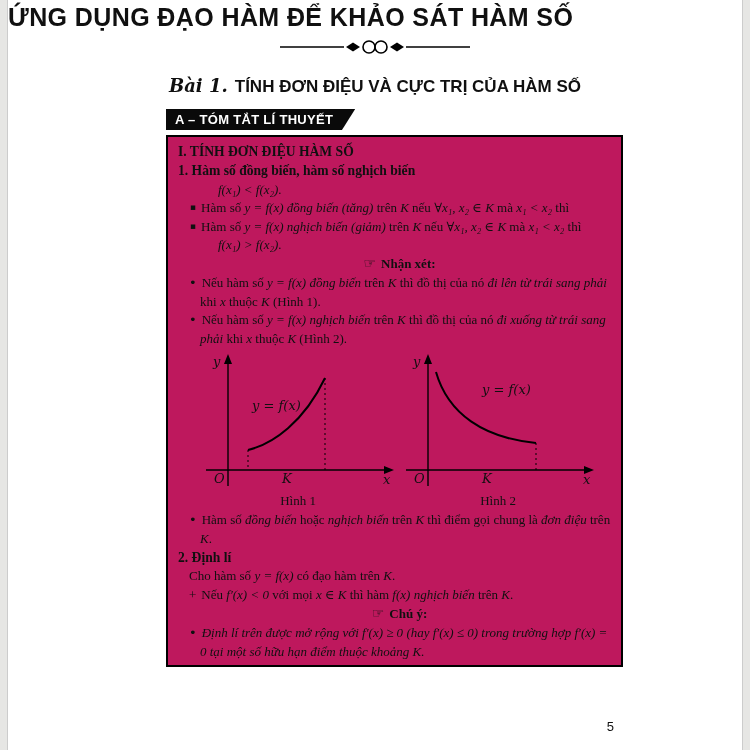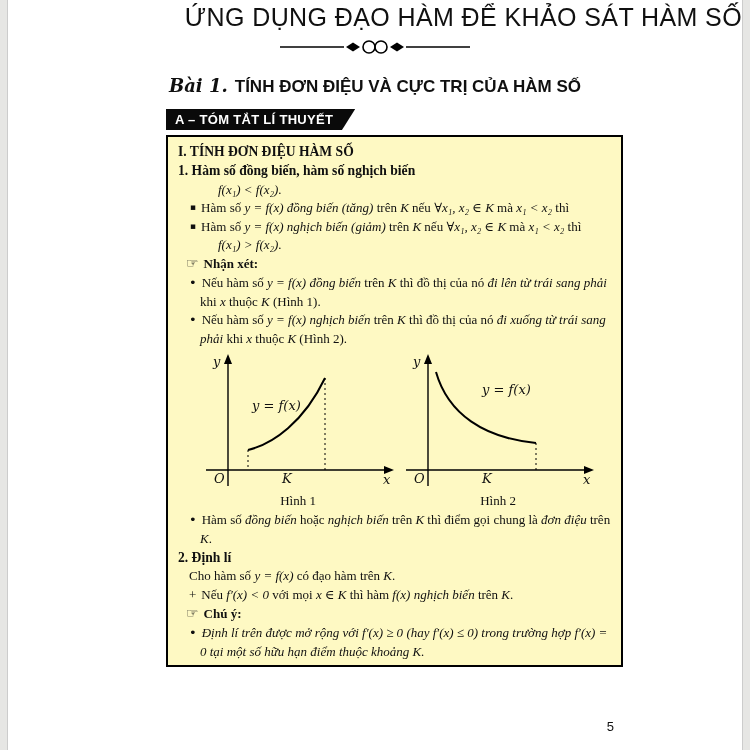--- a/index.html
+++ b/index.html
@@ -11,23 +11,23 @@
   .edge { position:absolute; top:0; bottom:0; width:8px; background:#e6e6e4; z-index:5; }
   .edge.left  { left:0;  border-right:1px solid #cccccc; }
   .edge.right { right:0; border-left:1px solid #cccccc; }
   .page { position:absolute; left:8px; right:8px; top:0; bottom:0; background:#fff; }
 
   .chapter-line { text-align:center; margin-top:12px; }
   .script-word { font-family:"DejaVu Serif",serif; font-style:italic; font-weight:bold; font-size:23px; letter-spacing:1px; }
   .numeral { font-family:"DejaVu Serif",serif; font-weight:bold; font-size:31px; margin-left:6px; }
 
   .chapter-title {
-    text-align:right; margin-top:3px;
+    text-align:left; margin-top:3px;
     font-family:"Liberation Sans","DejaVu Sans",sans-serif;
-    font-size:25px; font-weight:normal; letter-spacing:0.4px;
+    font-size:25px; font-weight:bold; letter-spacing:0.4px;
   }
 
   .divider { display:flex; justify-content:center; margin-top:6px; }
 
   .lesson-line {
     text-align:center; margin-top:19px;
     font-family:"Liberation Sans","DejaVu Sans",sans-serif;
     font-size:17px; font-weight:bold;
   }
   .lesson-label {
@@ -38,27 +38,27 @@
   .main-col { margin:12px 12px 0 122px; width:493px;padding-left:36px; }
 
   .section-badge {
     display:inline-block; background:#0a0a0a; color:#ffffff;
     font-family:"Liberation Sans","DejaVu Sans",sans-serif;
     font-size:13px; font-weight:bold; letter-spacing:0.3px;
     padding:3px 22px 3px 9px; margin-bottom:5px;
     clip-path:polygon(0 0, 100% 0, 93% 100%, 0 100%);
   }
 
-  .theory-box { border:2px solid #000; padding:5px 8px 4px 8px; background:#fef9c3; }
+  .theory-box { border:2px solid #000; padding:5px 8px 4px 8px; background:#be185d; }
 
   .trow { font-size:13px; line-height:1.42; }
   .h1b  { font-weight:bold; font-size:13.6px; padding-left:2px; }
   .hang1 { padding-left:27px; text-indent:-13px; }
   .cont  { padding-left:42px; }
-  .noteh { padding-left:10px; }
+  .noteh { padding-left:10px;text-align:center; }
   .hang2 { padding-left:24px; text-indent:-11px; }
   .ind1  { padding-left:13px; }
 
   .i  { font-style:italic; }
   .b  { font-weight:bold; }
   .bi { font-weight:bold; }
 
   .mk { margin-right:5px; font-family:"DejaVu Sans",sans-serif; }
   .mk-sq   { font-size:9px;  vertical-align:2px; }
   .mk-hand { font-size:14px; }

